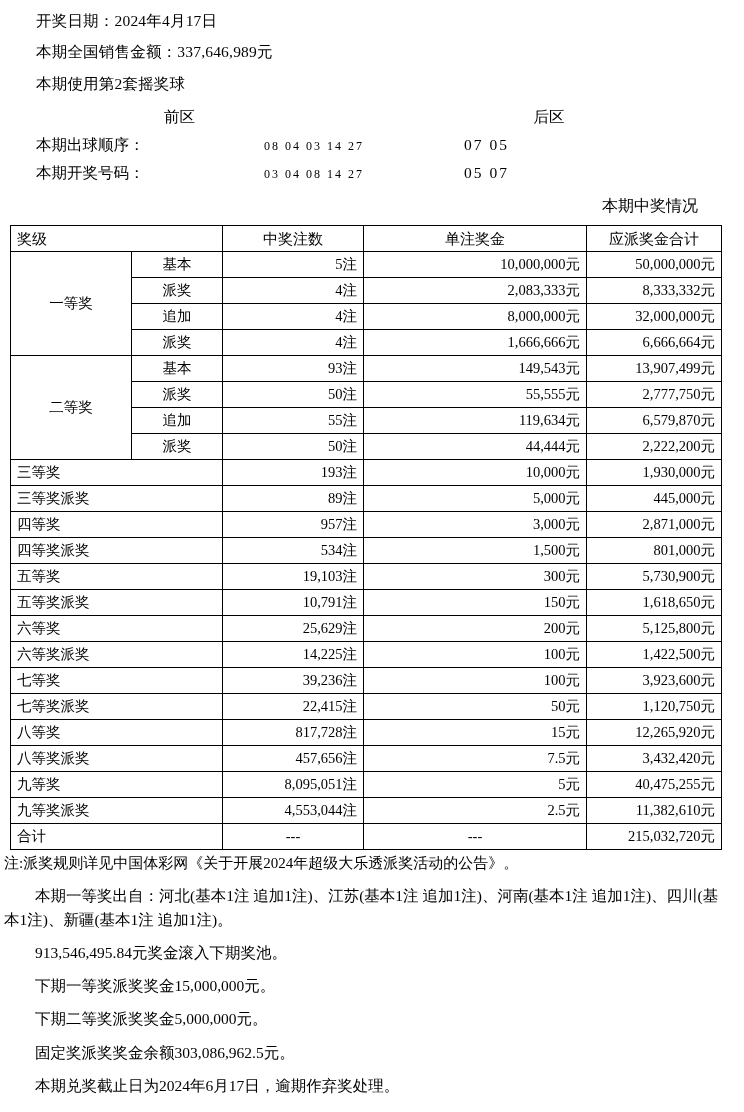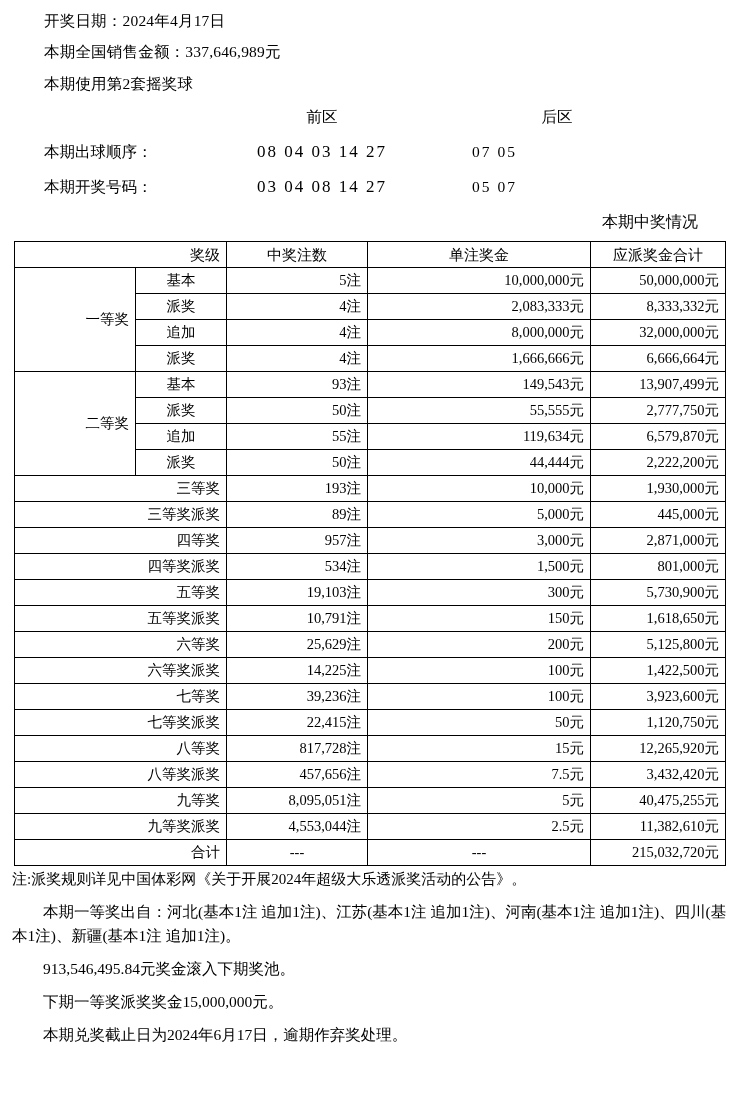--- a/index.html
+++ b/index.html
@@ -12,61 +12,60 @@
     height: 1112px;
     font-family: "Liberation Serif", "DejaVu Serif", serif;
     color: #000000;
     font-size: 15px;
   }
   .page {
     width: 744px;
     height: 1112px;
     position: relative;
     box-sizing: border-box;
-    padding: 10px 16px 0 12px;
+    padding: 10px 16px 0 4px;
   }
   .head-line {
     margin: 0 0 9px 0;
     padding-left: 32px;
     font-size: 15.5px;
     line-height: 1.45;
     letter-spacing: 0.2px;
   }
   .zone-row {
     display: flex;
     margin-top: 12px;
     margin-bottom: 4px;
   }
   .zone-label-spacer { width: 160px; }
   .zone-front {
     width: 300px;
-    text-align: center;
     font-size: 15.5px;
   }
   .zone-back {
     width: 170px;
     text-align: center;
     font-size: 15.5px;
   }
   .ball-row {
     display: flex;
     align-items: baseline;
-    margin: 14px 0;
+    margin: 7px 0;
   }
   .ball-label {
     width: 160px;
     padding-left: 32px;
     box-sizing: border-box;
     font-size: 15.5px;
     white-space: nowrap;
   }
   .ball-front {
     width: 300px;
     text-align: center;
-    font-size: 17px;
+    font-size: 12px;
     letter-spacing: 2px;
   }
   .ball-back {
     width: 170px;
     text-align: left;
     font-size: 15.5px;
     letter-spacing: 2px;
   }
   .section-title {
     text-align: right;
@@ -81,33 +80,33 @@
     font-size: 14.5px;
   }
   table.prize td, table.prize th {
     border: 1px solid #000000;
     padding: 2px 6px;
     height: 21px;
     font-weight: normal;
     line-height: 1.2;
   }
   table.prize th {
-    text-align: right;
+    text-align: left;
     font-size: 15px;
   }
   .c-level { width: 108px; text-align: center; }
   .c-sub   { width: 78px;  text-align: center; }
   .c-count { width: 128px; text-align: right; padding-right: 8px; margin-left: 48px; }
   .c-each  { width: 210px; text-align: right; padding-right: 8px; }
   .c-total { text-align: right; padding-right: 8px; }
   .merge-center {
-    text-align: right;
+    text-align: center;
     vertical-align: middle;
   }
-  .span2 { text-align: right; }
+  .span2 { text-align: left; }
   .note {
     font-size: 15px;
     margin: 3px 0 0 0;
     line-height: 1.4;
   }
   .para {
     font-size: 15.5px;
     margin: 10px 0 0 0;
     text-indent: 2em;
     line-height: 1.5;
@@ -294,15 +293,17 @@
         <td class="c-each" style="text-align:center">---</td>
         <td class="c-total">215,032,720元</td>
       </tr>
     </tbody>
   </table>
 
   <div class="note">注:派奖规则详见中国体彩网《关于开展2024年超级大乐透派奖活动的公告》。</div>
   <div class="para">本期一等奖出自：河北(基本1注 追加1注)、江苏(基本1注 追加1注)、河南(基本1注 追加1注)、四川(基本1注)、新疆(基本1注 追加1注)。</div>
   <div class="para">913,546,495.84元奖金滚入下期奖池。</div>
   <div class="para">下期一等奖派奖奖金15,000,000元。</div>
+  <div class="para">下期二等奖派奖奖金5,000,000元。</div>
+  <div class="para">固定奖派奖奖金余额303,086,962.5元。</div>
   <div class="para">本期兑奖截止日为2024年6月17日，逾期作弃奖处理。</div>
 
 </div>
 
 </body></html>

